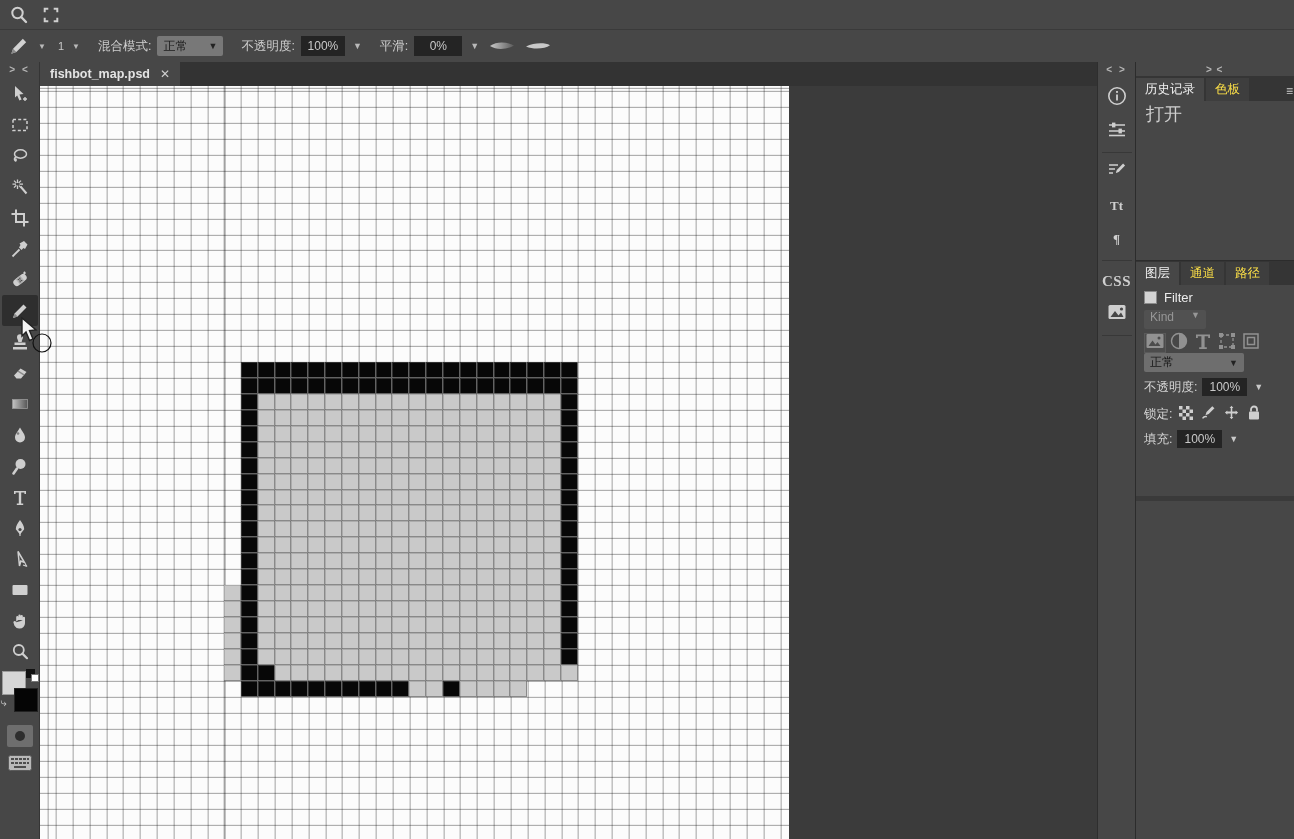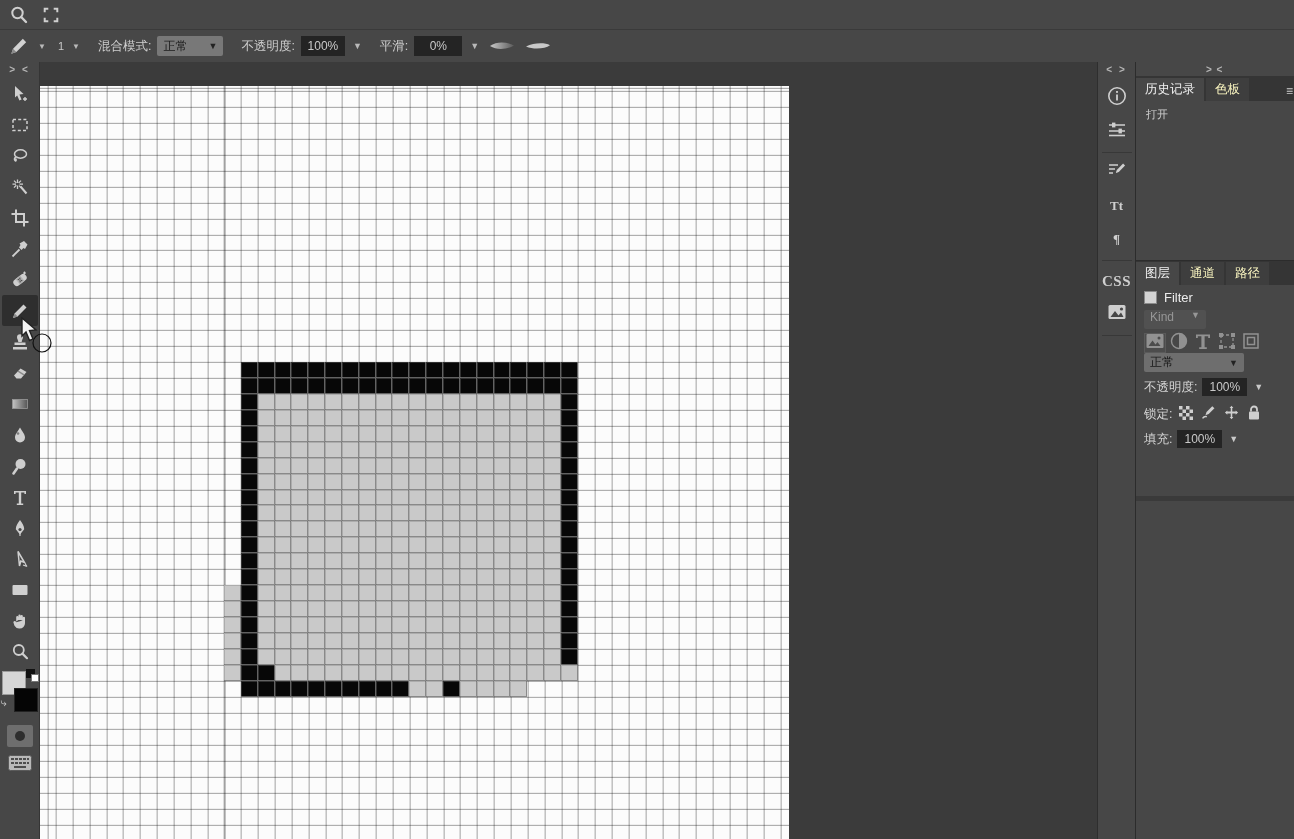--- a/index.html
+++ b/index.html
@@ -73,26 +73,26 @@
     color:#cfcfcf; }
   .strip-sep { width:30px; height:1px; background:#383838; margin-top:8px; }
   .icon-text { font-size:13px; color:#cfcfcf; font-family:"Liberation Serif","DejaVu Serif",serif; font-weight:bold; }
   .icon-text.small { font-size:15px; font-family:Liberation Serif, serif; letter-spacing:0.5px; }
 
   
   #right-panel { position:absolute; left:1135px; top:62px; width:159px; height:777px;
     background:#474747; border-left:1px solid #2c2c2c; z-index:20; }
   .panel-collapse { position:absolute; left:70px; top:2px; color:#b5b5b5; font-size:10px; font-weight:bold; letter-spacing:1px; }
   .tab-row { position:absolute; left:0; width:159px; height:25px; background:#353535; display:flex; align-items:flex-end; }
-  .ptab { height:23px; padding:0 9px; font-size:12.5px; line-height:23px; color:#fef9c3; background:#3e3e3e; margin-right:2px; }
+  .ptab { height:23px; padding:0 9px; font-size:12.5px; line-height:23px; color:#fde047; background:#3e3e3e; margin-right:2px; }
   .ptab.active { background:#474747; color:#f0f0f0; }
   .panel-menu { position:absolute; right:1px; top:22px; color:#cfcfcf; font-size:12px; }
   #history-tabs { top:14px; }
   #history-item { position:absolute; left:0; top:42px; width:159px; height:21px; line-height:21px;
-    padding-left:10px; color:#cfcfcf; font-size:11px; }
+    padding-left:10px; color:#cfcfcf; font-size:18px; }
   #layers-tabs { top:198px; border-top:1px solid #2c2c2c; }
 
   .filter-row { position:absolute; left:8px; top:228px; display:flex; align-items:center; }
   .filter-check { width:13px; height:13px; background:#d4d4d4; border:1px solid #8a8a8a; margin-right:7px; }
   .filter-label { color:#ececec; font-size:13px; }
   .kind-select { position:absolute; left:8px; top:248px; width:62px; height:19px; background:#515151;
     border-radius:2px; color:#979797; font-size:12px; display:flex; align-items:flex-start; justify-content:space-between; padding:0 6px; }
   .kind-select .tri { font-size:9px; }
   .ftype-row { position:absolute; left:8px; top:271px; display:flex; align-items:center; gap:2px; }
   .ftype { width:22px; height:20px; display:flex; align-items:center; justify-content:center; opacity:0.55; }
@@ -396,20 +396,26 @@
           <rect x="11" y="7" width="3" height="2"></rect>
           <rect x="15" y="7" width="3" height="2"></rect>
           <rect x="19" y="7" width="2" height="2"></rect>
           <rect x="6" y="11" width="12" height="2"></rect>
         </g>
       </svg>
   </div>
 </div>
 
 <div id="doc-area">
+  <div id="tabbar">
+    <div id="doc-tab">
+      <span class="tab-title">fishbot_map.psd</span>
+      <span class="tab-close">✕</span>
+    </div>
+  </div>
   <div id="canvas">
     <div id="pixel-art" style="--col-B: #070707; --col-g: #c9c9c9;">
         <div class="cell"></div>
         <div class="cell c-B"></div>
         <div class="cell c-B"></div>
         <div class="cell c-B"></div>
         <div class="cell c-B"></div>
         <div class="cell c-B"></div>
         <div class="cell c-B"></div>
         <div class="cell c-B"></div>

